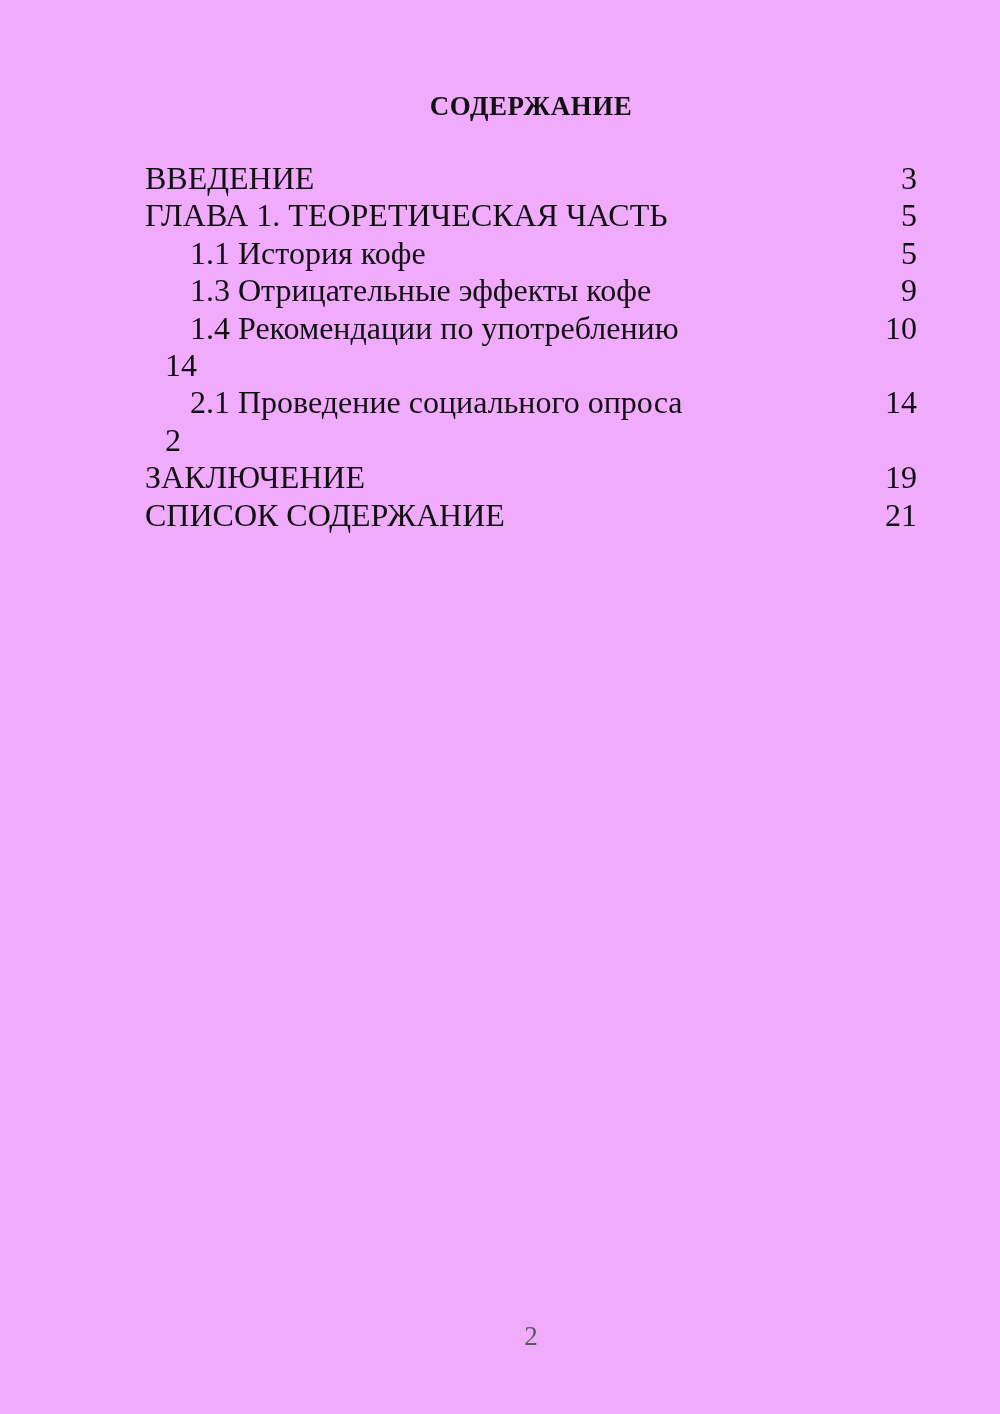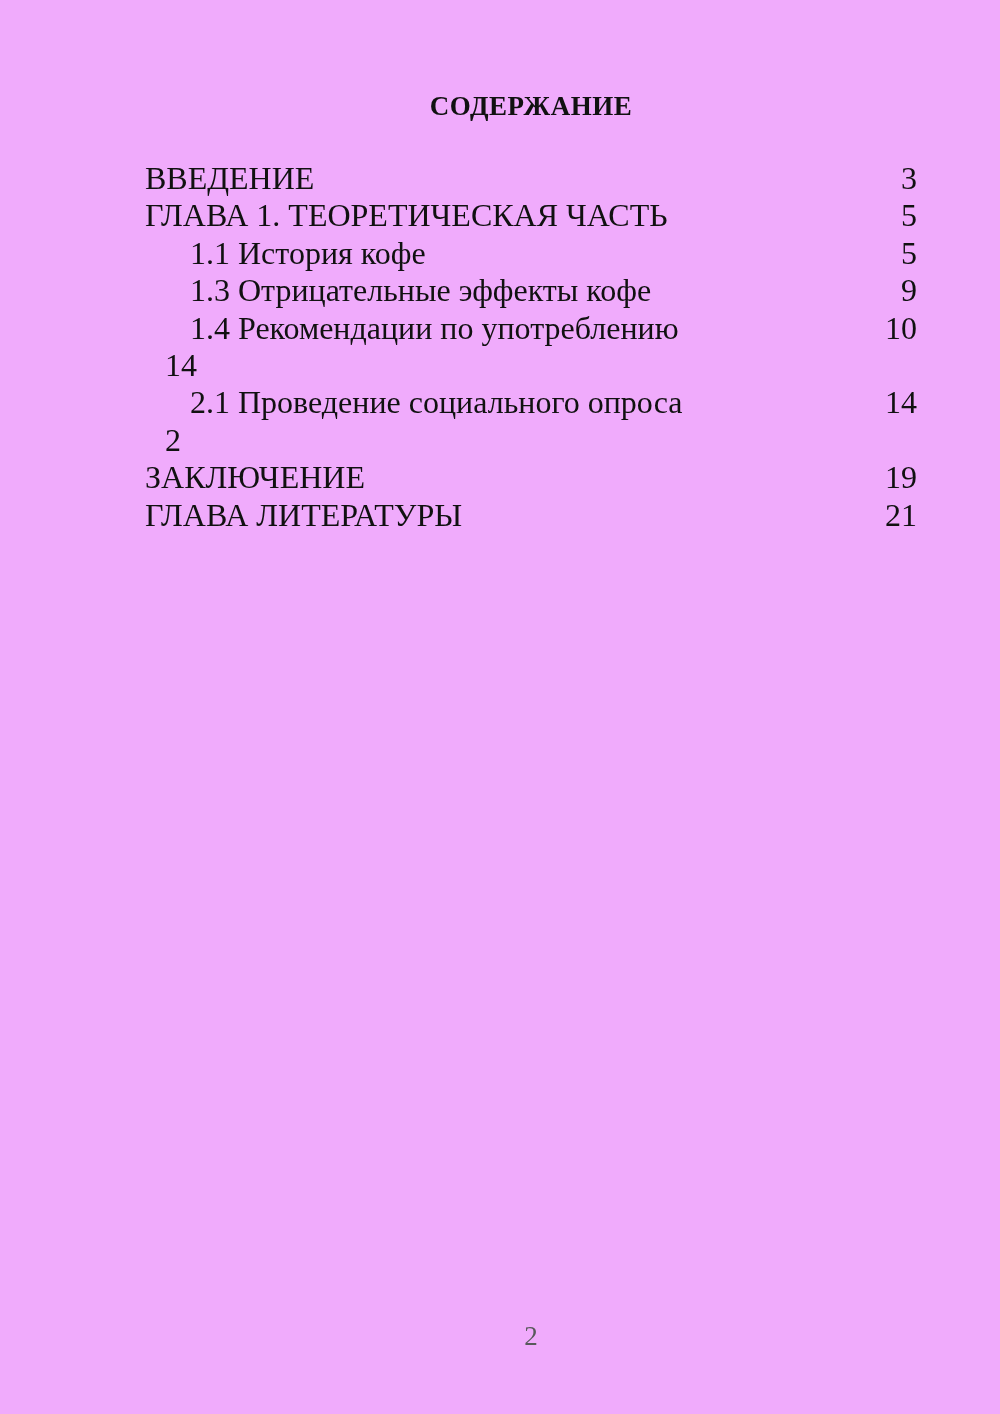--- a/index.html
+++ b/index.html
@@ -116,21 +116,21 @@
       <div class="toc-row indent">
         <span class="toc-page">2</span>
       </div>
 
       <div class="toc-row">
         <span class="toc-label">ЗАКЛЮЧЕНИЕ</span>
         <span class="toc-page">19</span>
       </div>
 
       <div class="toc-row">
-        <span class="toc-label">ГЛАВА ЛИТЕРАТУРЫ</span>
+        <span class="toc-label">СПИСОК СОДЕРЖАНИЕ</span>
         <span class="toc-page">21</span>
       </div>
 
     </div>
 
     <div class="page-footer">2</div>
 
   </div>
 </div>
 

